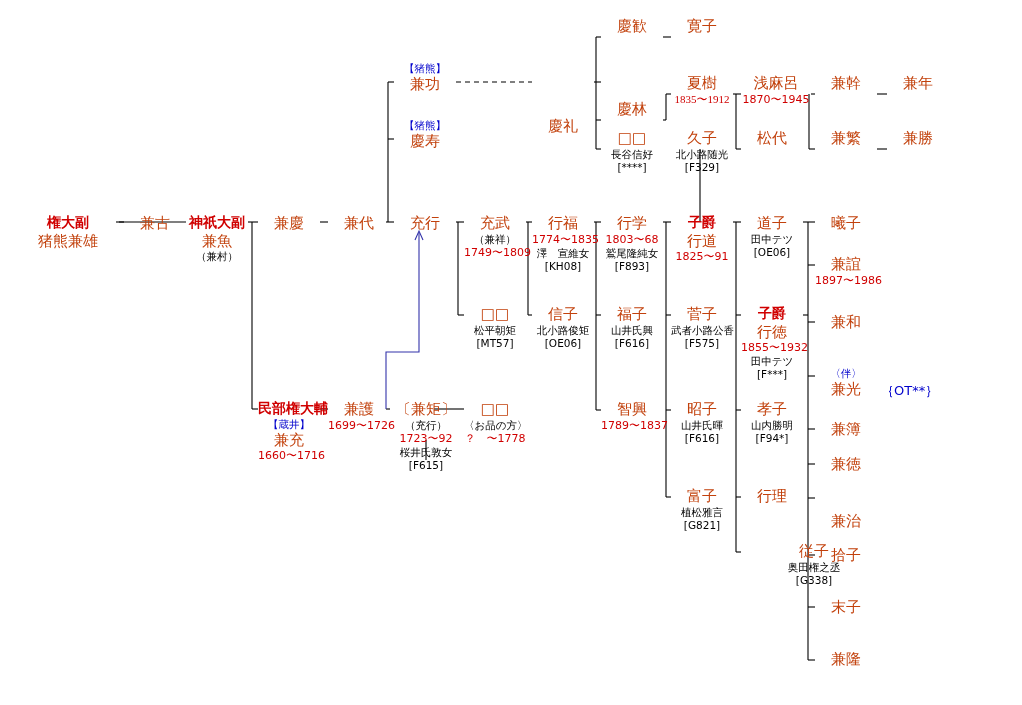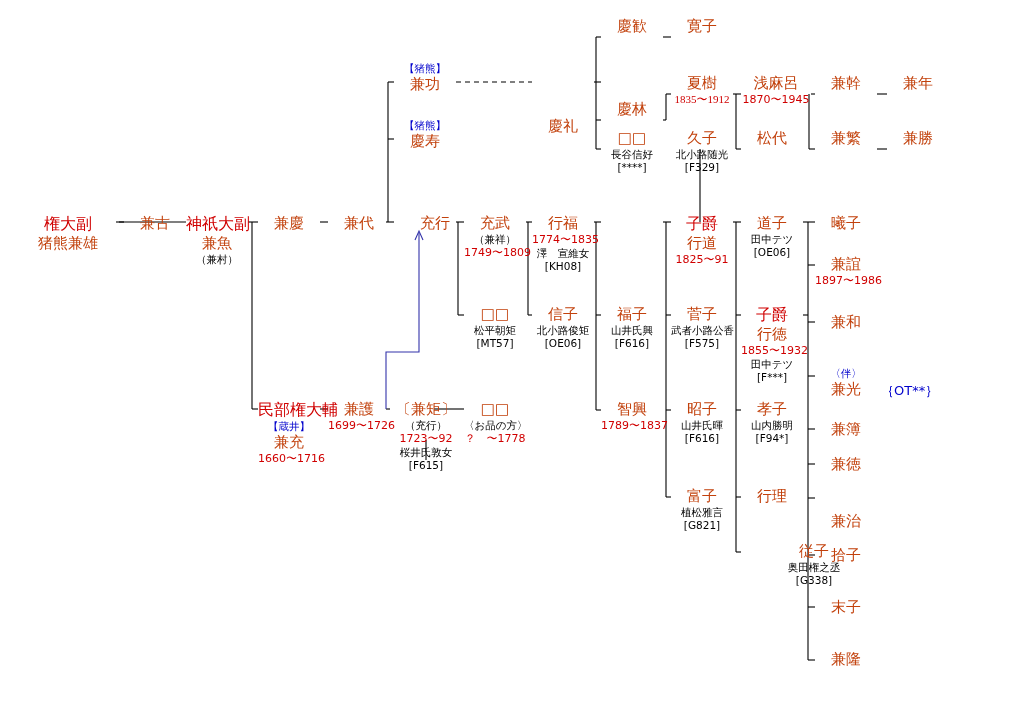--- a/index.html
+++ b/index.html
@@ -39,22 +39,23 @@
   }
   .sub {
     font-size: 11px;
     color: #d00000;
   }
   .sub2 {
     font-size: 10.5px;
     color: #000000;
   }
   .rank {
-    font-size: 16px;
+    font-size: 14px;
     color: #d00000;
+    font-weight: bold;
   }
   .blue {
     font-size: 10.5px;
     color: #0000cc;
   }
   .tagblue {
     font-size: 10.5px;
     color: #0000cc;
   }
 </style>
@@ -172,21 +173,21 @@
       <div class="rank">神祇大副</div>
       <div class="nm">兼魚</div>
       <div class="sub2">（兼村）</div>
     </div>
     <div class="node" style="left: 258px; top: 214px; width: 62px;">
       <div class="nm">兼慶</div>
     </div>
     <div class="node" style="left: 328px; top: 214px; width: 62px;">
       <div class="nm">兼代</div>
     </div>
-    <div class="node" style="left: 404px; top: 214px; width: 62px;">
+    <div class="node" style="left: 394px; top: 214px; width: 62px;">
       <div class="nm">充行</div>
     </div>
     <div class="node" style="left: 394px; top: 62px; width: 62px;">
       <div class="blue">【猪熊】</div>
       <div class="nm">兼功</div>
     </div>
     <div class="node" style="left: 394px; top: 119px; width: 62px;">
       <div class="blue">【猪熊】</div>
       <div class="nm">慶寿</div>
     </div>
@@ -253,20 +254,26 @@
     </div>
     <div class="node" style="left: 532px; top: 305px; width: 62px;">
       <div class="nm">信子</div>
       <div class="sub2">北小路俊矩</div>
       <div class="sub2">[OE06]</div>
     </div>
     <div class="node" style="left: 464px; top: 400px; width: 62px;">
       <div class="nm">□□</div>
       <div class="sub2">〈お品の方〉</div>
       <div class="sub">？　〜1778</div>
+    </div>
+    <div class="node" style="left: 601px; top: 214px; width: 62px;">
+      <div class="nm">行学</div>
+      <div class="sub">1803〜68</div>
+      <div class="sub2">鷲尾隆純女</div>
+      <div class="sub2">[F893]</div>
     </div>
     <div class="node" style="left: 601px; top: 305px; width: 62px;">
       <div class="nm">福子</div>
       <div class="sub2">山井氏興</div>
       <div class="sub2">[F616]</div>
     </div>
     <div class="node" style="left: 601px; top: 400px; width: 62px;">
       <div class="nm">智興</div>
       <div class="sub">1789〜1837</div>
     </div>

